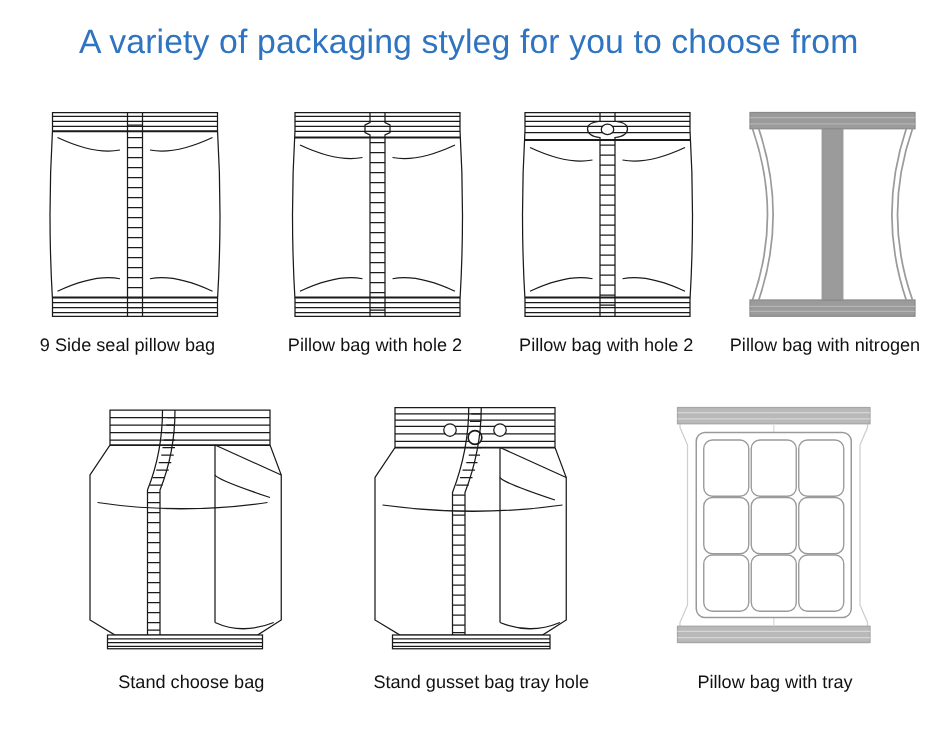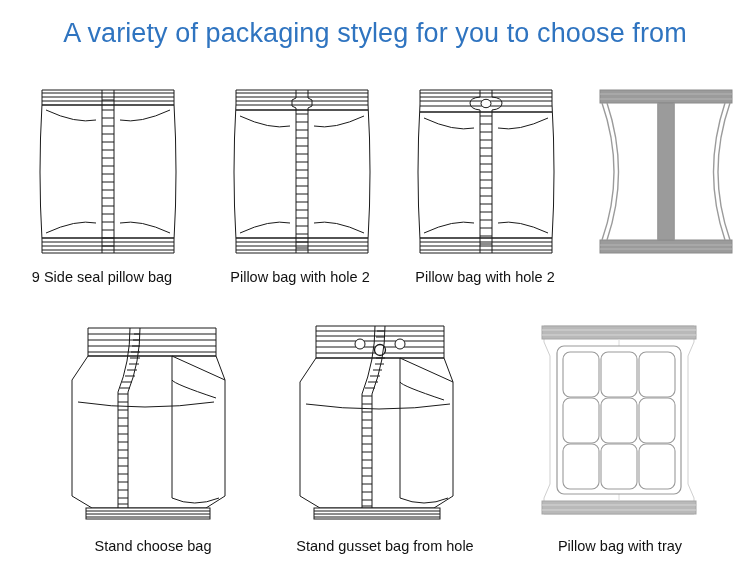--- a/index.html
+++ b/index.html
@@ -203,20 +203,21 @@
         </g>
         <g fill="none" stroke="#b5b5b5" stroke-width="1">
           <line x1="8" y1="10" x2="140" y2="10"></line>
           <line x1="8" y1="15" x2="140" y2="15"></line>
           <line x1="8" y1="161" x2="140" y2="161"></line>
           <line x1="8" y1="165" x2="140" y2="165"></line>
         </g>
       </g>
     </svg>
   </div>
+  <div class="caption" id="cap4">Pillow bag with nitrogen</div>
 
   <div class="cell" id="c5">
     <svg class="art" width="180" height="200" viewBox="0 0 180 200">
       <g fill="none" stroke="#1a1a1a" stroke-width="1">
         <path d="M24 6 L152 6 L152 34 L161 58 L161 174 L142 186 L28 186 L8 174 L8 58 L24 34 Z" fill="#ffffff"></path>
         <line x1="24" y1="12" x2="152" y2="12"></line>
         <line x1="24" y1="18" x2="152" y2="18"></line>
         <line x1="24" y1="24" x2="152" y2="24"></line>
         <line x1="24" y1="30" x2="152" y2="30"></line>
         <line x1="24" y1="34" x2="152" y2="34" stroke-width="1.4"></line>
@@ -304,21 +305,21 @@
         <line x1="74" y1="142" x2="84" y2="142"></line>
         <line x1="74" y1="150" x2="84" y2="150"></line>
         <line x1="74" y1="158" x2="84" y2="158"></line>
         <line x1="74" y1="166" x2="84" y2="166"></line>
         <line x1="74" y1="174" x2="84" y2="174"></line>
         <line x1="74" y1="182" x2="84" y2="182"></line>
         <line x1="74" y1="188" x2="84" y2="188"></line>
       </g>
     </svg>
   </div>
-  <div class="caption" id="cap6">Stand gusset bag from hole</div>
+  <div class="caption" id="cap6">Stand gusset bag tray hole</div>
 
   <div class="cell" id="c7">
     <svg class="art" width="182" height="208" viewBox="0 0 182 208">
       <g>
         <path d="M16 10 L166 10 L166 26 L160 40 L160 168 L166 182 L166 198 L16 198 L16 182 L22 168 L22 40 L16 26 Z" fill="#ffffff" stroke="#cfcfcf" stroke-width="1"></path>
         <rect x="14" y="10" width="154" height="13" fill="#b9b9b9" stroke="#a6a6a6" stroke-width="1"></rect>
         <rect x="14" y="185" width="154" height="13" fill="#b9b9b9" stroke="#a6a6a6" stroke-width="1"></rect>
         <line x1="14" y1="14" x2="168" y2="14" stroke="#d6d6d6" stroke-width="1"></line>
         <line x1="14" y1="19" x2="168" y2="19" stroke="#d6d6d6" stroke-width="1"></line>
         <line x1="14" y1="189" x2="168" y2="189" stroke="#d6d6d6" stroke-width="1"></line>

